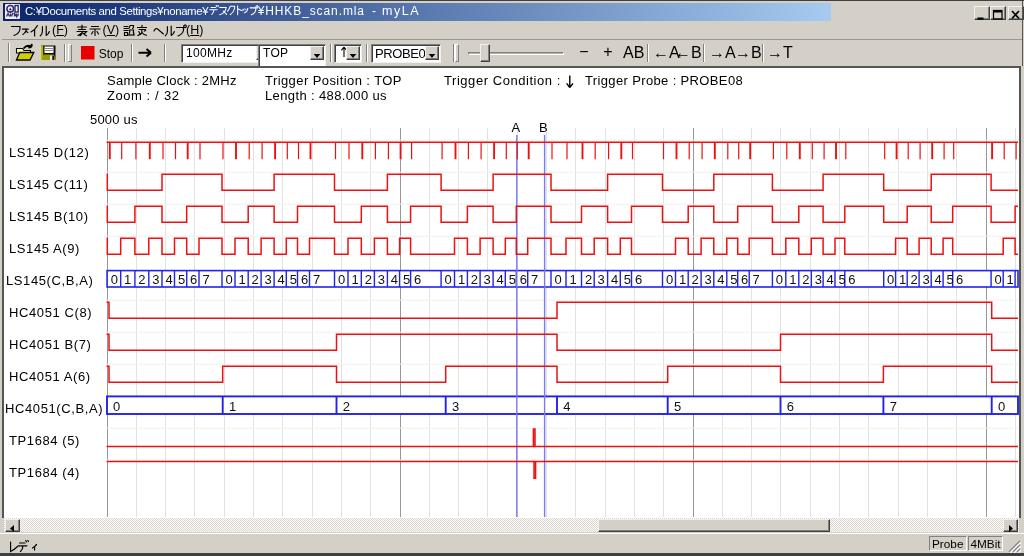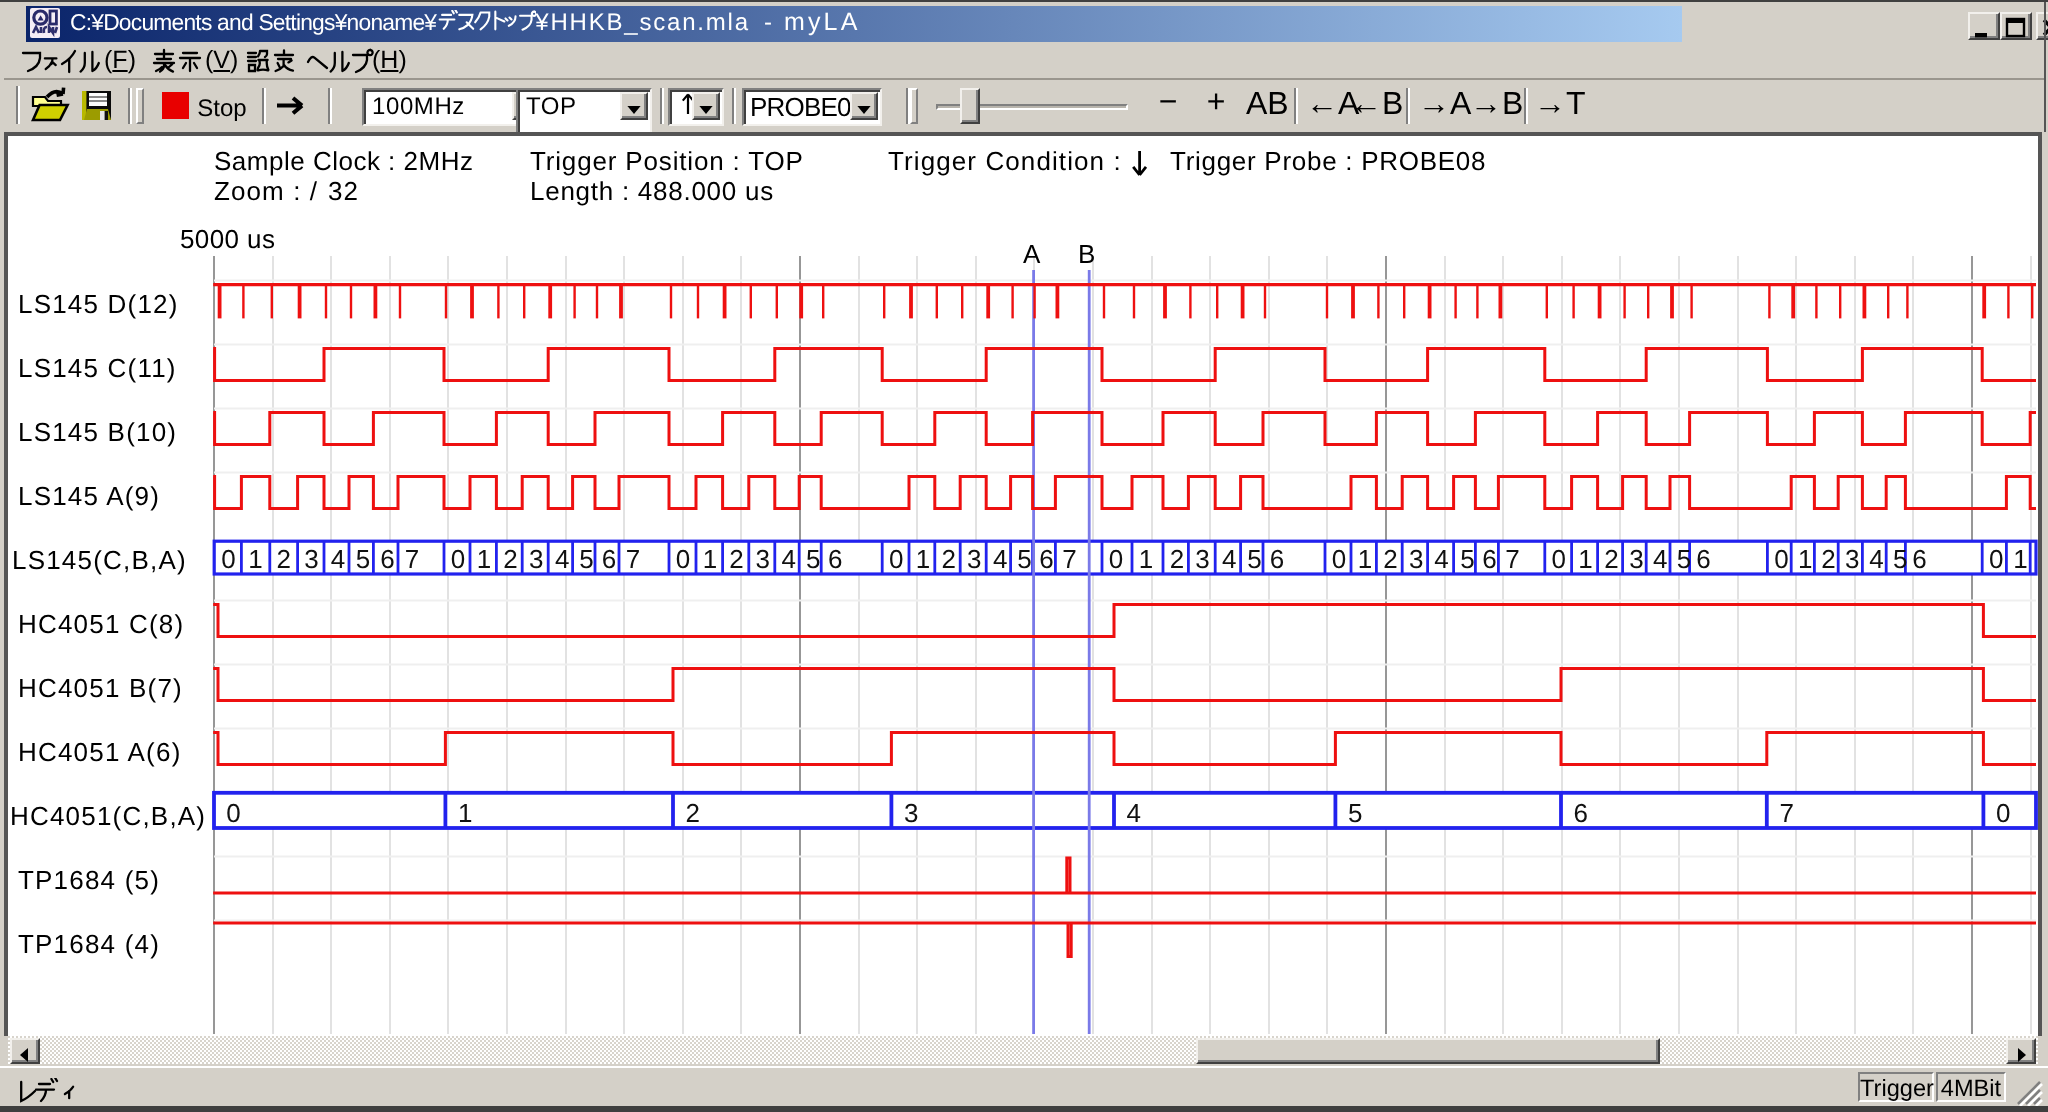--- a/index.html
+++ b/index.html
@@ -2,21 +2,21 @@
 <html><head><meta charset="utf-8"><style>
 *{margin:0;padding:0;box-sizing:border-box}
 body{width:1024px;height:556px;overflow:hidden;background:#d4d0c8;font-family:"Liberation Sans",sans-serif;position:relative}
 .abs{position:absolute}
 .btn3d{background:#d4d0c8;border-top:1.2px solid #f2f0ec;border-left:1.2px solid #f2f0ec;border-right:1.2px solid #404040;border-bottom:1.2px solid #404040;box-shadow:inset -1px -1px 0 #808080}
 .vsep{position:absolute;top:44px;height:18px;width:2px;border-left:1px solid #808080;border-right:1px solid #fff}
 .tbtxt{position:absolute;top:44px;height:18px;line-height:18px;color:#000;font-size:16px;text-align:center}
 </style></head><body>
 <div class="abs" style="left:0;top:0;width:1024px;height:1px;background:#404040"></div>
 
-<div class="abs" style="left:13px;top:3px;width:828px;height:17.5px;background:linear-gradient(to right,#0a246a,#a6caf0)">
+<div class="abs" style="left:3px;top:3px;width:828px;height:17.5px;background:linear-gradient(to right,#0a246a,#a6caf0)">
   <div class="abs" style="left:2px;top:1px;width:15px;height:15px;background:#f6eef6;border-radius:1px">
     <svg width="15" height="15" viewBox="0 0 15 15">
       <circle cx="5.2" cy="4.8" r="3.3" fill="none" stroke="#2a2a6a" stroke-width="1.6"></circle>
       <path d="M3.8,6.2 L6.8,6.2 L5.3,3.6 Z" fill="#2a2a6a"></path>
       <rect x="10" y="1.5" width="3.2" height="6.5" fill="none" stroke="#2a2a6a" stroke-width="1.4"></rect>
       <path d="M1.5,12.5 L3,9.5 L4.5,12.5 M5.5,12.5 V9.5 M7,12.5 Q6.5,9.5 8.5,9.5 M9.5,12.5 V9.5 L11.5,12.5 V9.5 M12.5,12.5 L13.5,9.5" stroke="#30306e" stroke-width="1.3" fill="none"></path>
     </svg>
   </div>
   <div class="abs" style="left:22px;top:2.2px;height:14px;color:#fff;font-size:12px;line-height:13px;white-space:nowrap">
     <span style="font-size:11.4px;letter-spacing:-0.38px">C:¥Documents and Settings¥noname¥</span><span style="display:inline-block;width:0.5px"></span><svg width="49" height="12" viewBox="0 0 49 12" style="vertical-align:-2px">
@@ -481,21 +481,21 @@
         <g transform="translate(0.0,0.0)">
           <path transform="scale(1.00)" d="M2.6,2 V11.5 Q6,10 9.5,6.5" fill="none" stroke="#000" stroke-width="1.15" stroke-linecap="round"></path>
         </g>
         <g transform="translate(9.0,0.0)">
           <path transform="scale(1.00)" d="M2.5,3 H8 M1,5.8 H10 M6,5.8 Q6,9 3.5,11.5 M8.7,0.5 L9.6,2 M10.6,0 L11.5,1.5" fill="none" stroke="#000" stroke-width="1.15" stroke-linecap="round"></path>
         </g>
         <g transform="translate(22.0,1.5)">
           <path transform="scale(0.82)" d="M8,3.5 Q6.5,6 3,8 M5.6,6 V10.5" fill="none" stroke="#000" stroke-width="1.40" stroke-linecap="round"></path>
         </g>
       </svg></span>
-  <div class="abs" style="left:929px;top:2.5px;width:37.5px;height:15px;border:1px solid;border-color:#808080 #fff #fff #808080;font-size:11.8px;line-height:14px;text-align:center">Trigger</div>
+  <div class="abs" style="left:929px;top:2.5px;width:37.5px;height:15px;border:1px solid;border-color:#808080 #fff #fff #808080;font-size:11.8px;line-height:14px;text-align:center">Probe</div>
   <div class="abs" style="left:968px;top:2.5px;width:35px;height:15px;border:1px solid;border-color:#808080 #fff #fff #808080;font-size:11.8px;line-height:14px;text-align:center">4MBit</div>
   <svg class="abs" style="left:1006px;top:5px" width="16" height="14">
       <g stroke-width="1.3">
         <path d="M14,2 L3,13" stroke="#808080"></path>
         <path d="M15,3 L4,14" stroke="#fff"></path>
         <path d="M14,6 L7,13" stroke="#808080"></path>
         <path d="M15,7 L8,14" stroke="#fff"></path>
         <path d="M14,10 L11,13" stroke="#808080"></path>
         <path d="M15,11 L12,14" stroke="#fff"></path>
       </g>

